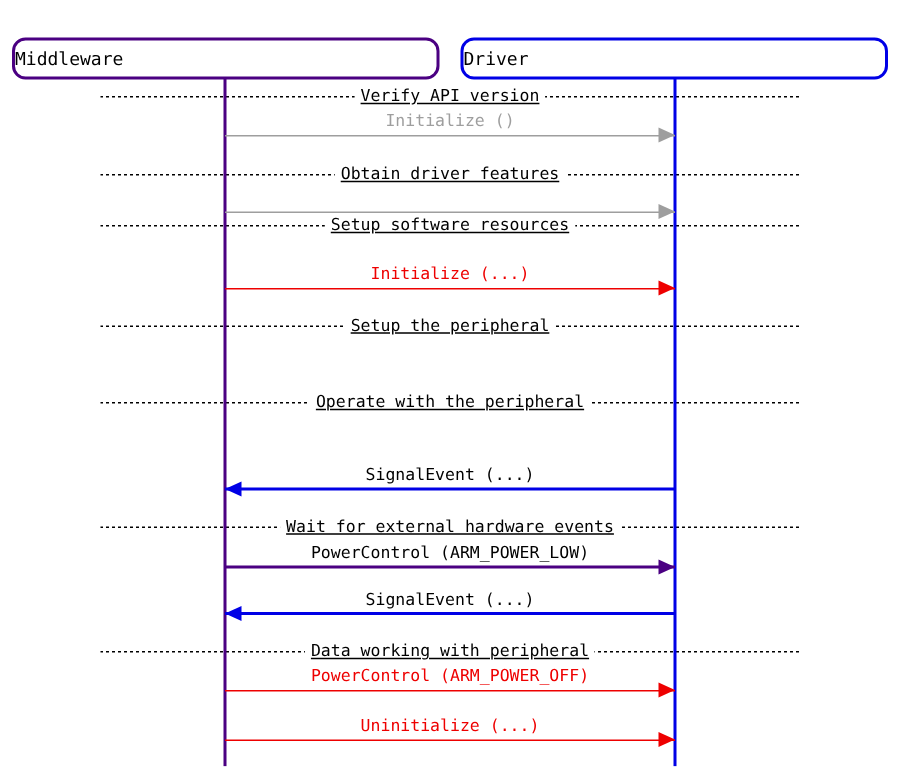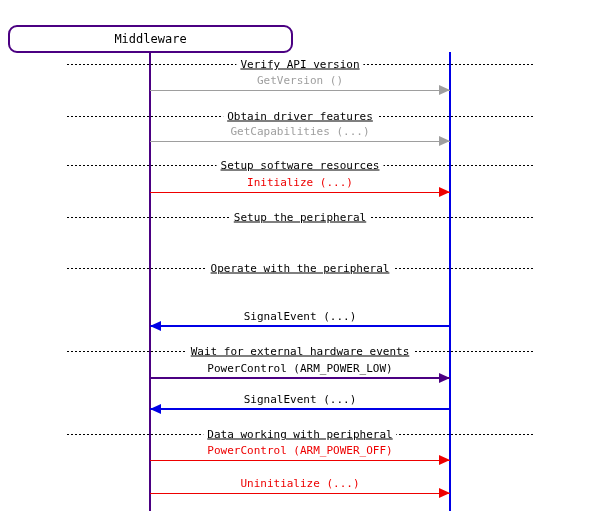--- a/index.html
+++ b/index.html
@@ -7,21 +7,21 @@
     position:relative;
     width:600px;height:511px;
     background:var(--c-background,#fff);
     font-family:"DejaVu Sans Mono", monospace;
     overflow:hidden;
   }
   
   .entity{
     position:absolute;top:25px;height:28px;width:285px;
     box-sizing:border-box;border-radius:9px;background:#fff;
-    display:flex;align-items:center;justify-content:center;
+    display:flex;align-items:center;justify-content:flex-start;
     font-size:12px;color:#000;z-index:4;
   }
   .entity.middleware{left:8px;border:2px solid var(--c-middleware,#4B0082);}
   .entity.driver{left:307px;border:2px solid var(--c-driver,#0000E6);}
   
   .lifeline{position:absolute;top:52px;height:459px;width:2px;z-index:2;}
   .lifeline.middleware{left:149px;background:var(--c-middleware,#4B0082);}
   .lifeline.driver{left:449px;background:var(--c-driver,#0000E6);}
   
   .divider{
@@ -59,45 +59,47 @@
   .message.blue.left .arrowhead{border-right-color:var(--c-blue,#0000E6);}
 </style>
 </head>
 <body>
 
 <div id="stage">
 
   <div class="entity middleware">
     <span>Middleware</span>
   </div>
+  <div class="entity driver">
+    <span>Driver</span>
+  </div>
 
   <div class="lifeline middleware"></div>
   <div class="lifeline driver"></div>
 
   <div class="divider" style="top:64px">
     <span class="divider-label">Verify API version</span>
   </div>
 
   <div class="message right gray" style="top:73px">
-    <span class="msg-label">GetVersion ()</span>
+    <span class="msg-label">Initialize ()</span>
     <span class="msg-line"></span>
     <span class="arrowhead"></span>
   </div>
 
   <div class="divider" style="top:116px">
     <span class="divider-label">Obtain driver features</span>
   </div>
 
   <div class="message right gray" style="top:124px">
-    <span class="msg-label">GetCapabilities (...)</span>
     <span class="msg-line"></span>
     <span class="arrowhead"></span>
   </div>
 
-  <div class="divider" style="top:165px">
+  <div class="divider" style="top:150px">
     <span class="divider-label">Setup software resources</span>
   </div>
 
   <div class="message right red" style="top:175px">
     <span class="msg-label">Initialize (...)</span>
     <span class="msg-line"></span>
     <span class="arrowhead"></span>
   </div>
 
   <div class="divider" style="top:217px">

